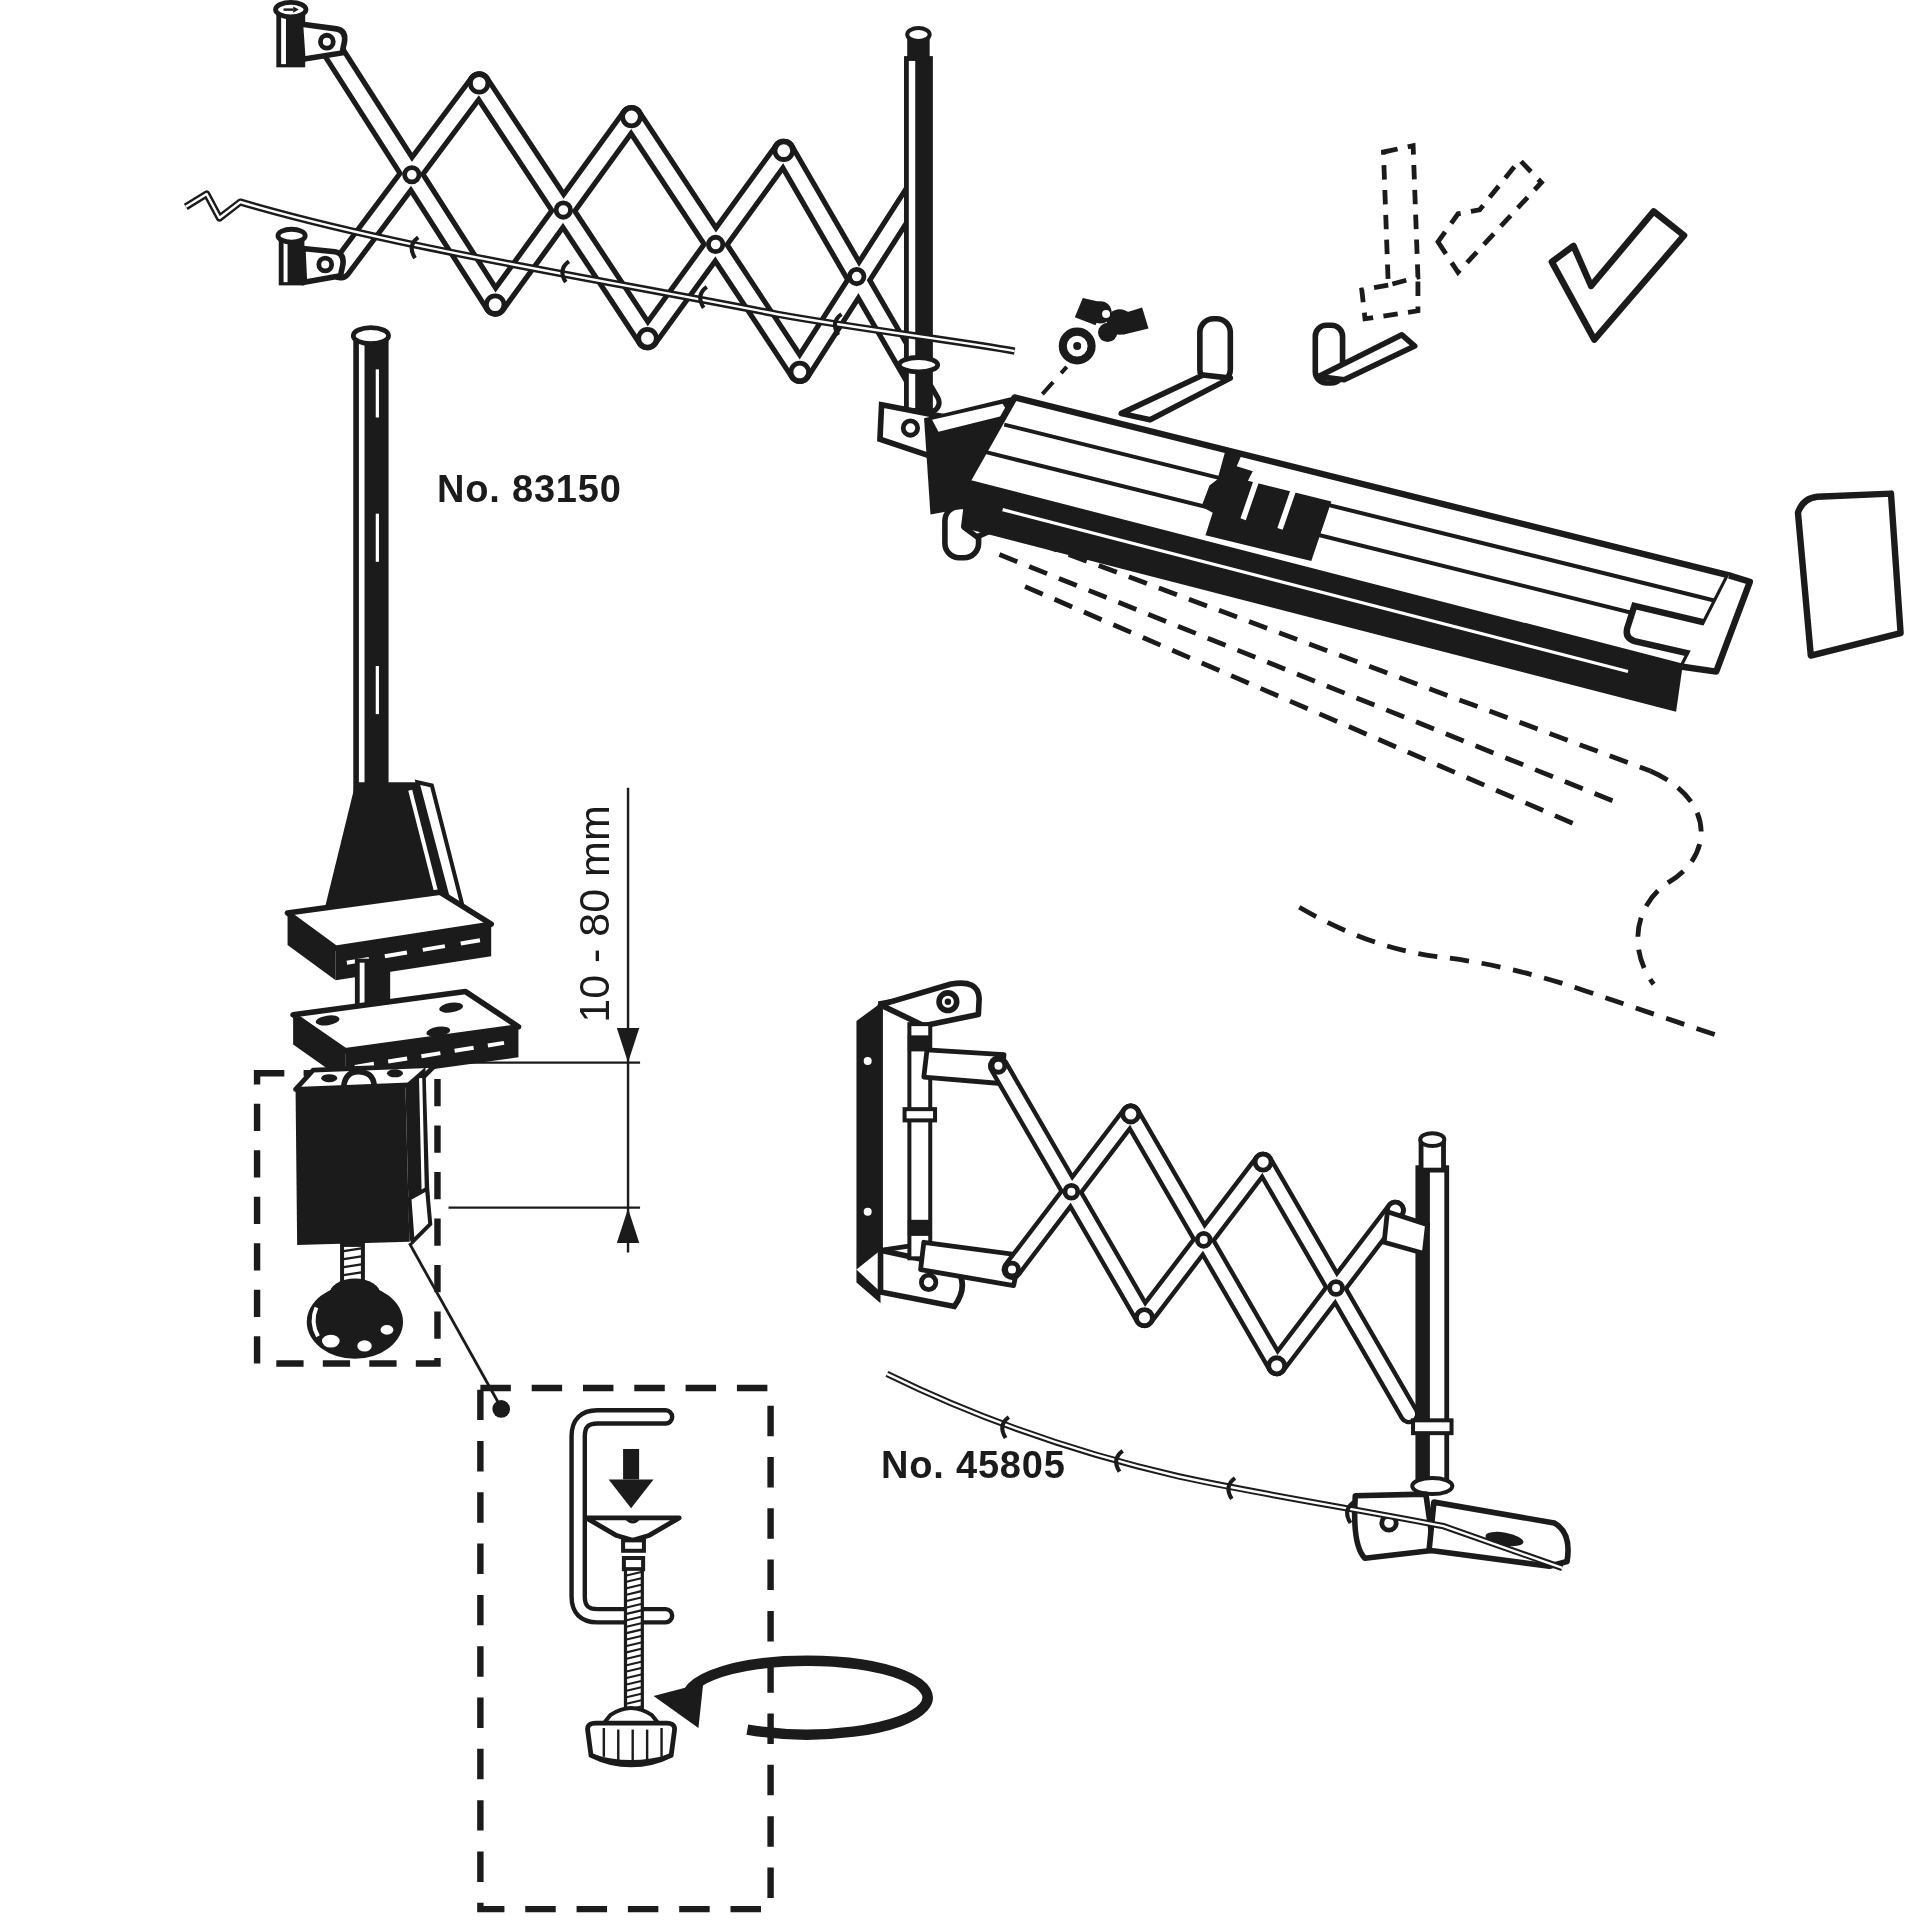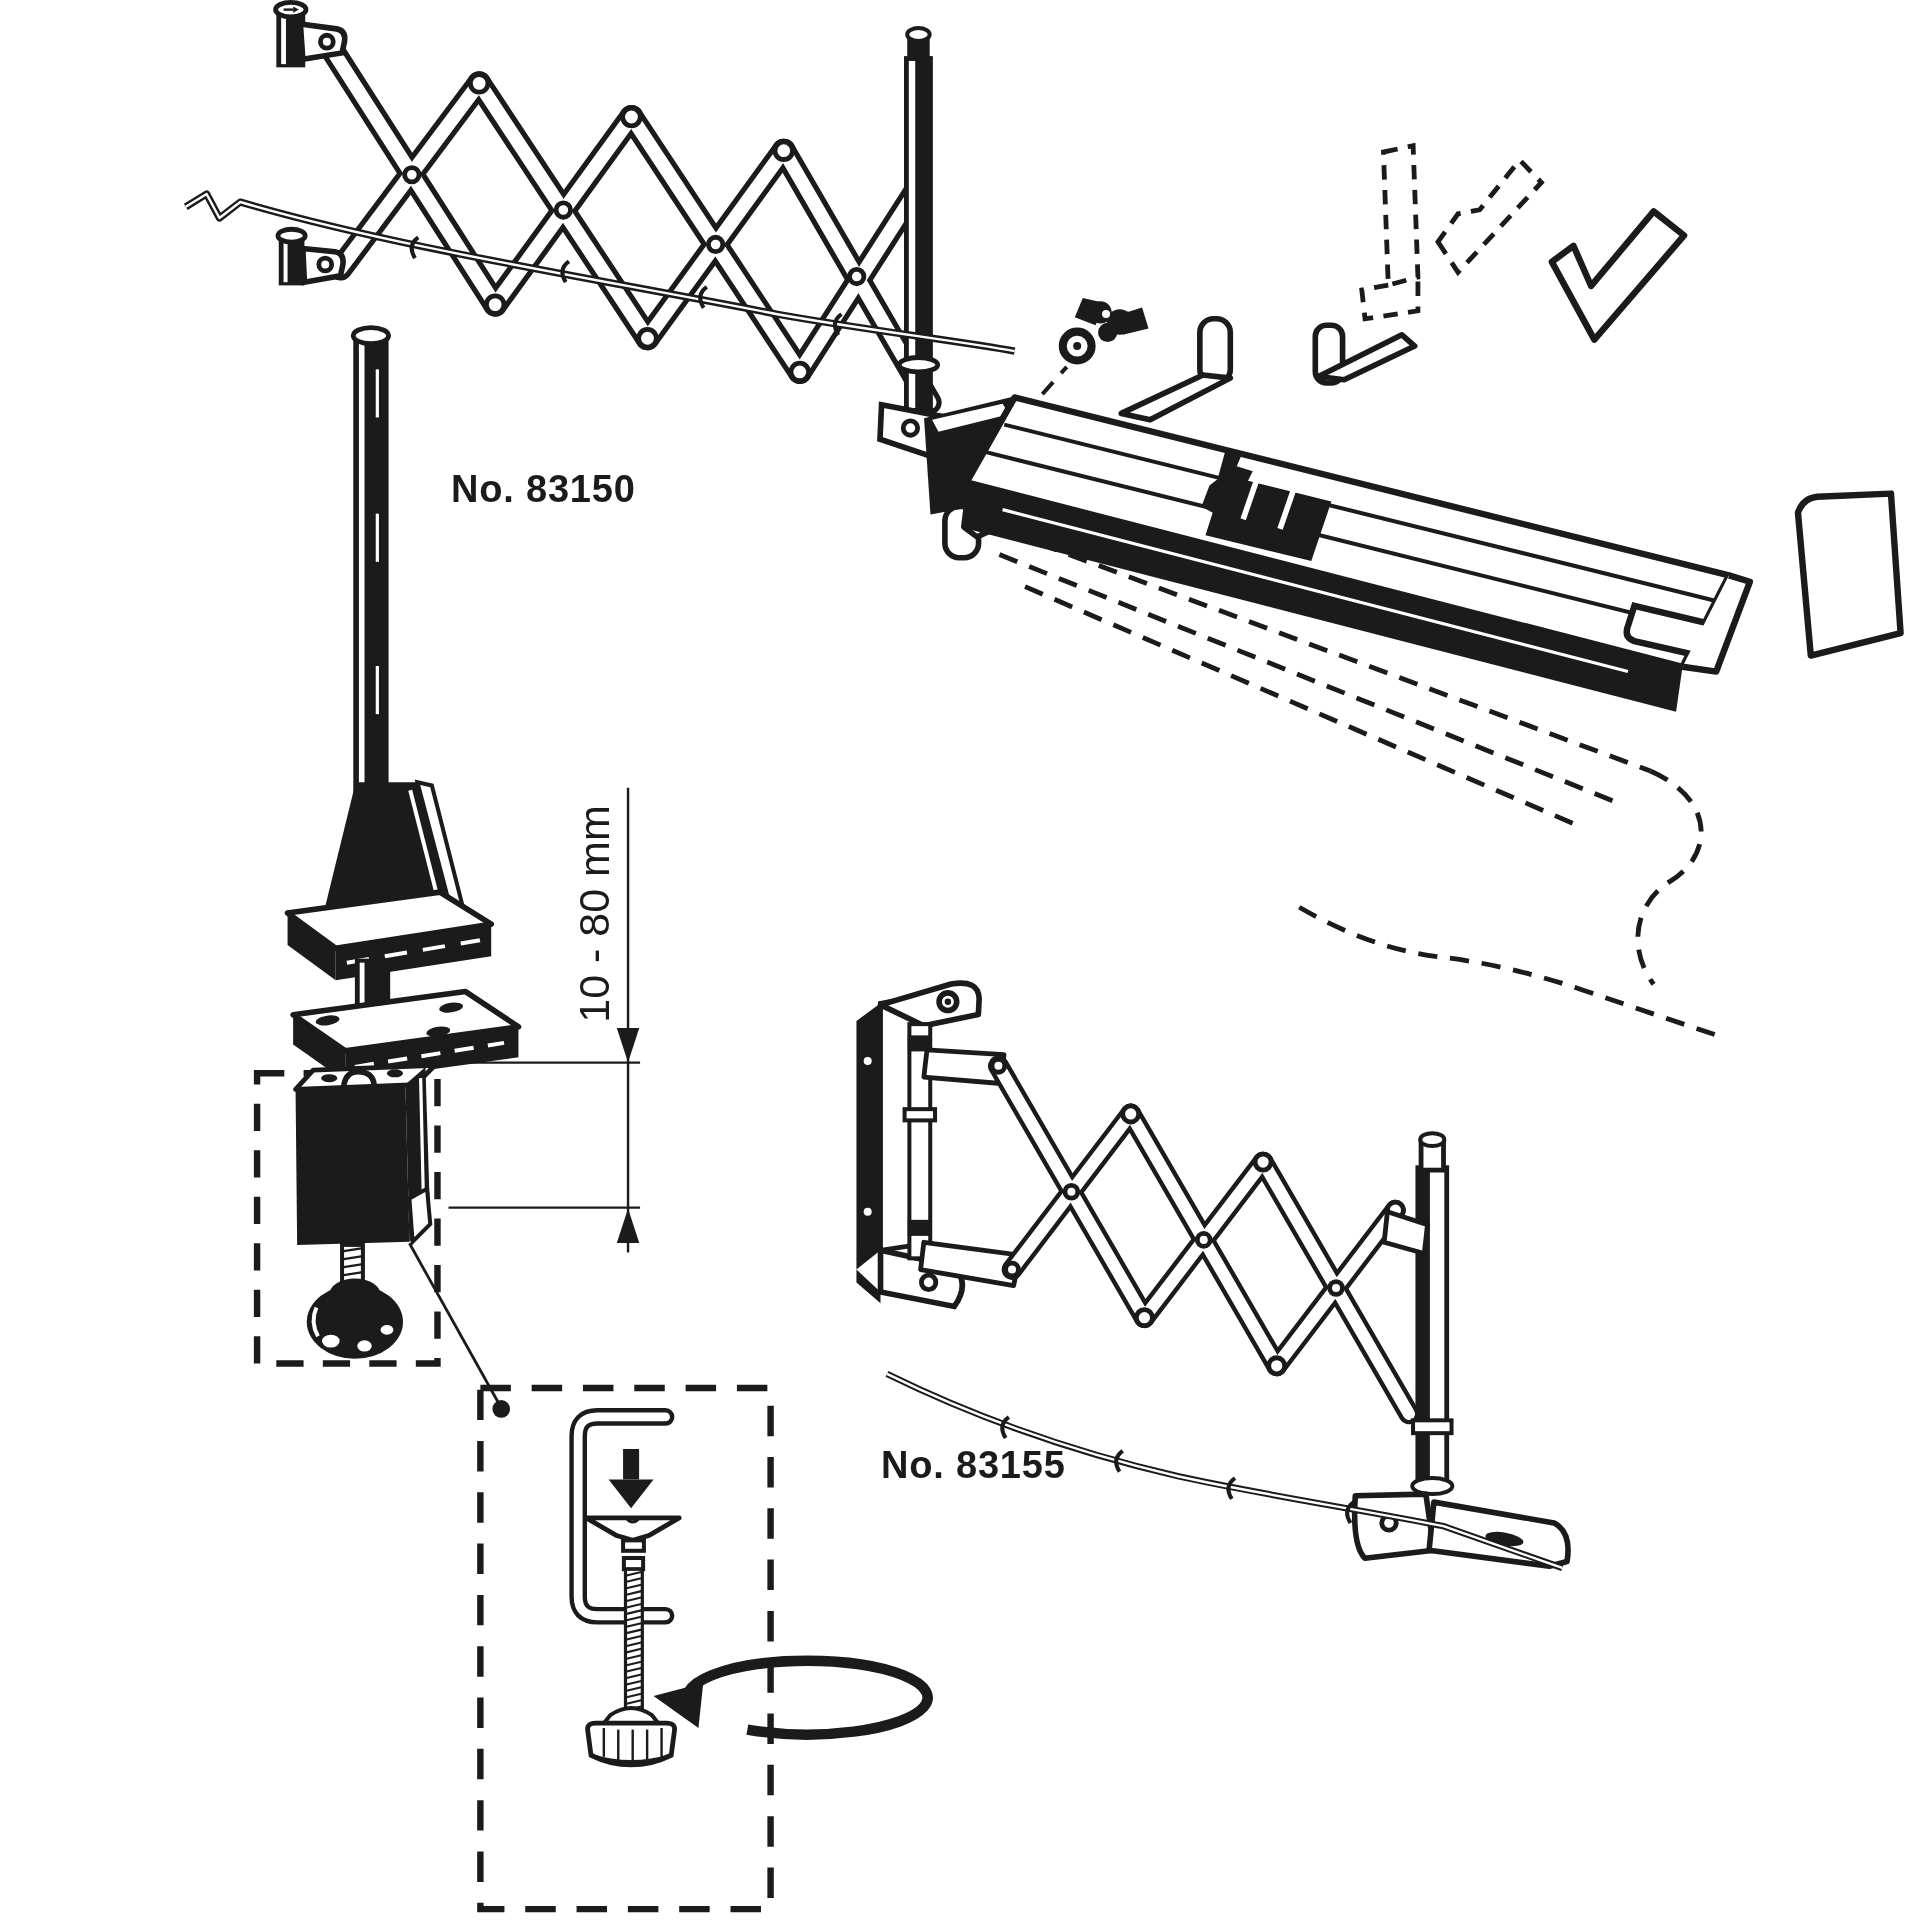--- a/index.html
+++ b/index.html
@@ -420,20 +420,20 @@
         <line x1="178" y1="454" x2="178" y2="490"></line>
         <line x1="196" y1="456" x2="196" y2="494"></line>
         <line x1="214" y1="456" x2="214" y2="495"></line>
         <line x1="232" y1="456" x2="232" y2="494"></line>
         <line x1="250" y1="454" x2="250" y2="490"></line>
       </g>
       <path d="M162,488 Q212,504 262,488" stroke="#1b1b1b" stroke-width="4" fill="none"></path>
     </g>
   </svg>
 
-  <div class="label" style="left:451px; top:468px;">No. 83150</div>
-
-  <div class="label" style="left:881px; top:1444px;">No. 83155</div>
+  <div class="label" style="left:437px; top:468px;">No. 83150</div>
+
+  <div class="label" style="left:881px; top:1444px;">No. 45805</div>
 
   <div class="dim-label" style="left:594px; top:914px;">10 - 80 mm</div>
 
 </div>
 
 
 </body></html>

